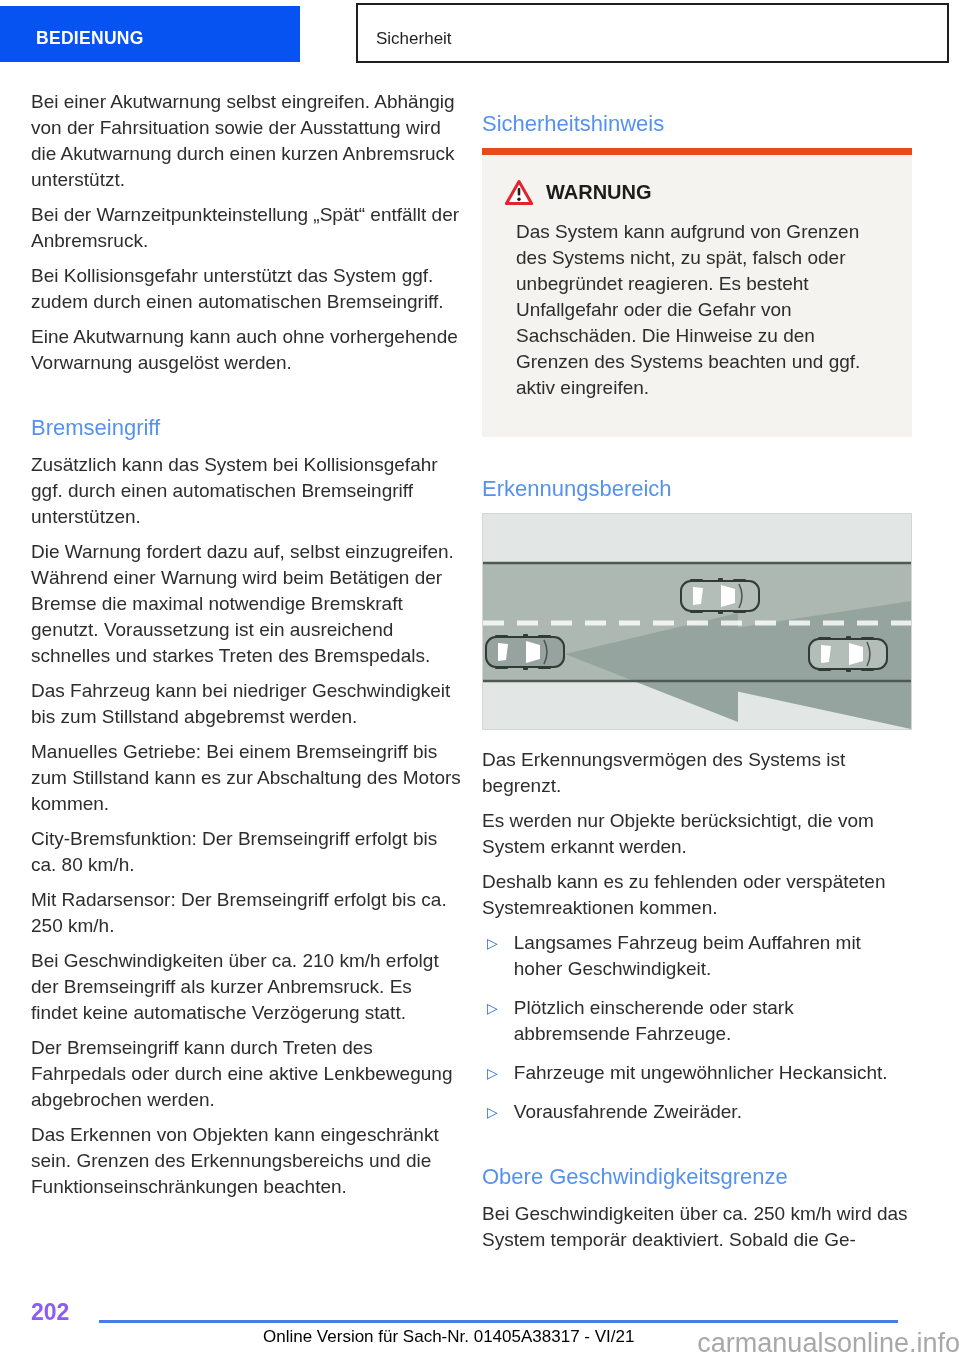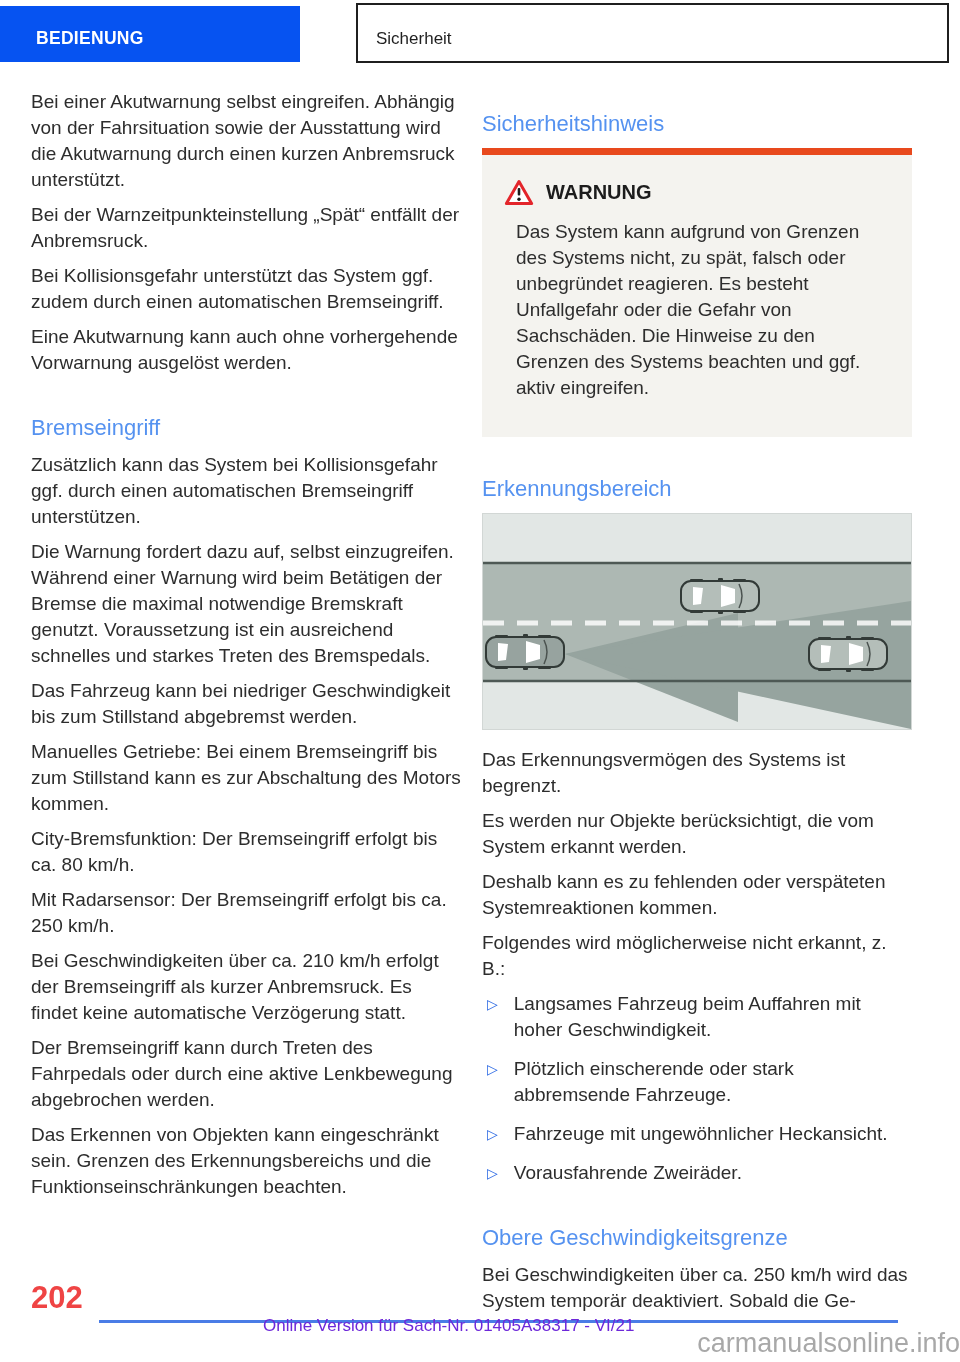--- a/index.html
+++ b/index.html
@@ -56,30 +56,30 @@
   
   ul.doc-bullets { list-style:none; margin:6px 0 0 0; padding:0 0 0 5px; }
   ul.doc-bullets li {
     display:flex; gap:16px; margin-bottom:13px;
     font-size:19px; line-height:26px;
   }
   .bullet-glyph { color:#2d6ae4; font-size:14px; line-height:26px; flex:0 0 auto; }
 
   
   .page-number {
-    position:absolute; left:31px; bottom:46px;
-    font-size:31px; font-weight:bold; color:#ef4444;
+    position:absolute; left:31px; bottom:36px;
+    font-size:23px; font-weight:bold; color:#8b5cf6;
   }
   .footer-rule {
     position:absolute; left:99px; bottom:39px; width:799px; height:3px;
     background:#4a7ce6;
   }
   .version-text {
-    position:absolute; left:263px; bottom:26px;
-    font-size:17px; color:#6d28d9; white-space:nowrap;
+    position:absolute; left:263px; bottom:15px;
+    font-size:17px; color:#000000; white-space:nowrap;
   }
   .watermark {
     position:absolute; right:0px; bottom:3px;
     font-size:27px; color:#a8a8a8; white-space:nowrap;
   }
 </style>
 </head>
 <body>
 
 <div class="page">
@@ -163,21 +163,20 @@
 
           <use href="#carsym" transform="translate(3,121)" style="color:#97a39f"></use>
           <use href="#carsym" transform="translate(198,65)" style="color:#b4beb9"></use>
           <use href="#carsym" transform="translate(326,123)" style="color:#b4beb9"></use>
         </svg>
       </figure>
 
       <p>Das Erkennungsvermögen des Systems ist begrenzt.</p>
       <p>Es werden nur Objekte berücksichtigt, die vom System erkannt werden.</p>
       <p>Deshalb kann es zu fehlenden oder verspäteten Systemreaktionen kommen.</p>
-      <p>Folgendes wird möglicherweise nicht erkannt, z. B.:</p>
 
       <ul class="doc-bullets">
         <li>
           <span class="bullet-glyph">▷</span>
           <span>Langsames Fahrzeug beim Auffahren mit hoher Geschwindigkeit.</span>
         </li>
         <li>
           <span class="bullet-glyph">▷</span>
           <span>Plötzlich einscherende oder stark abbremsende Fahrzeuge.</span>
         </li>

